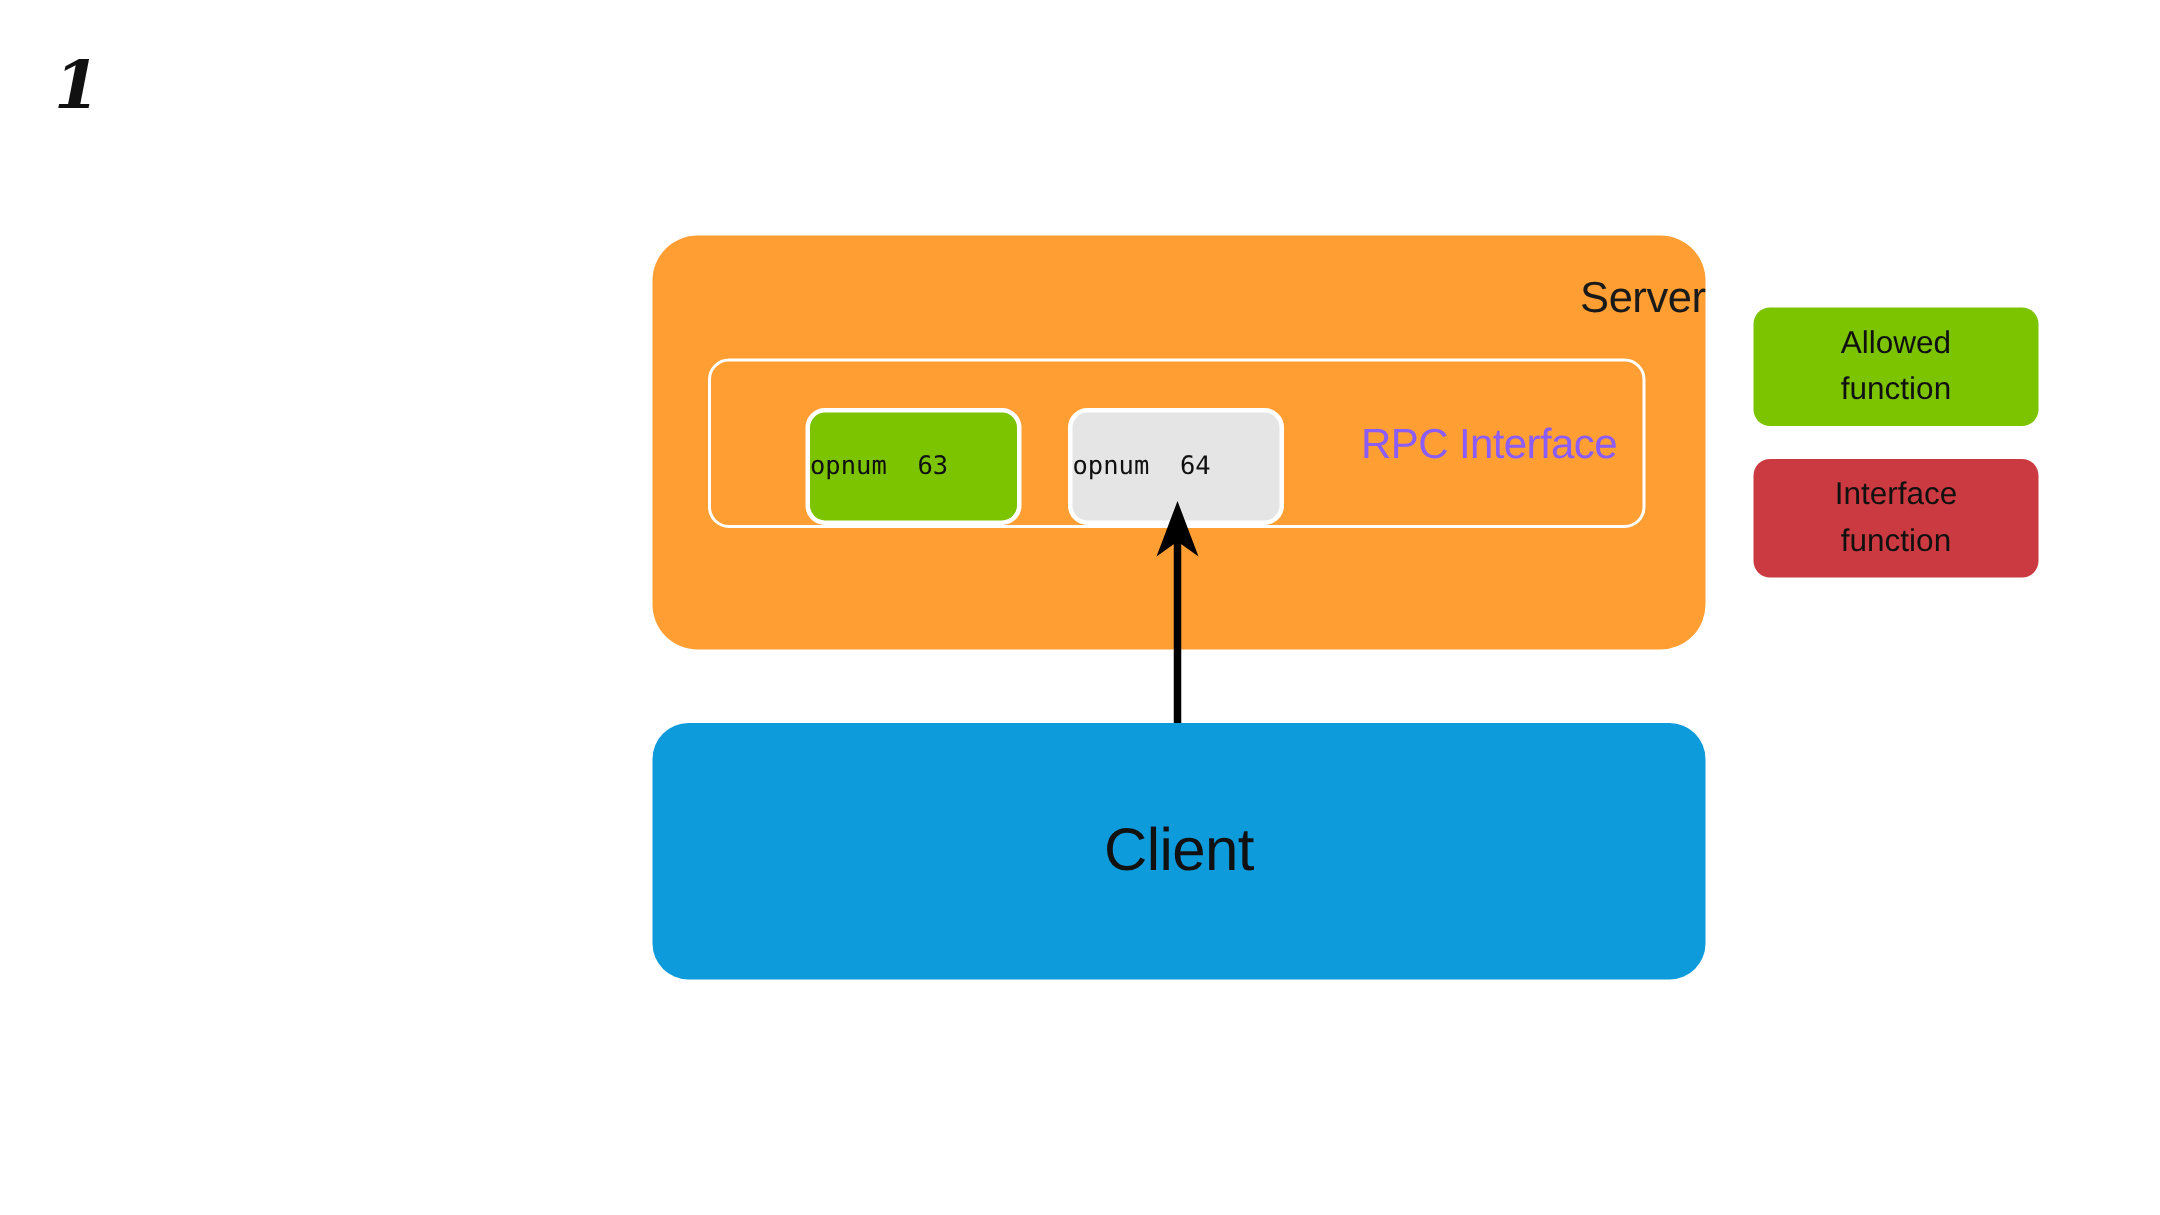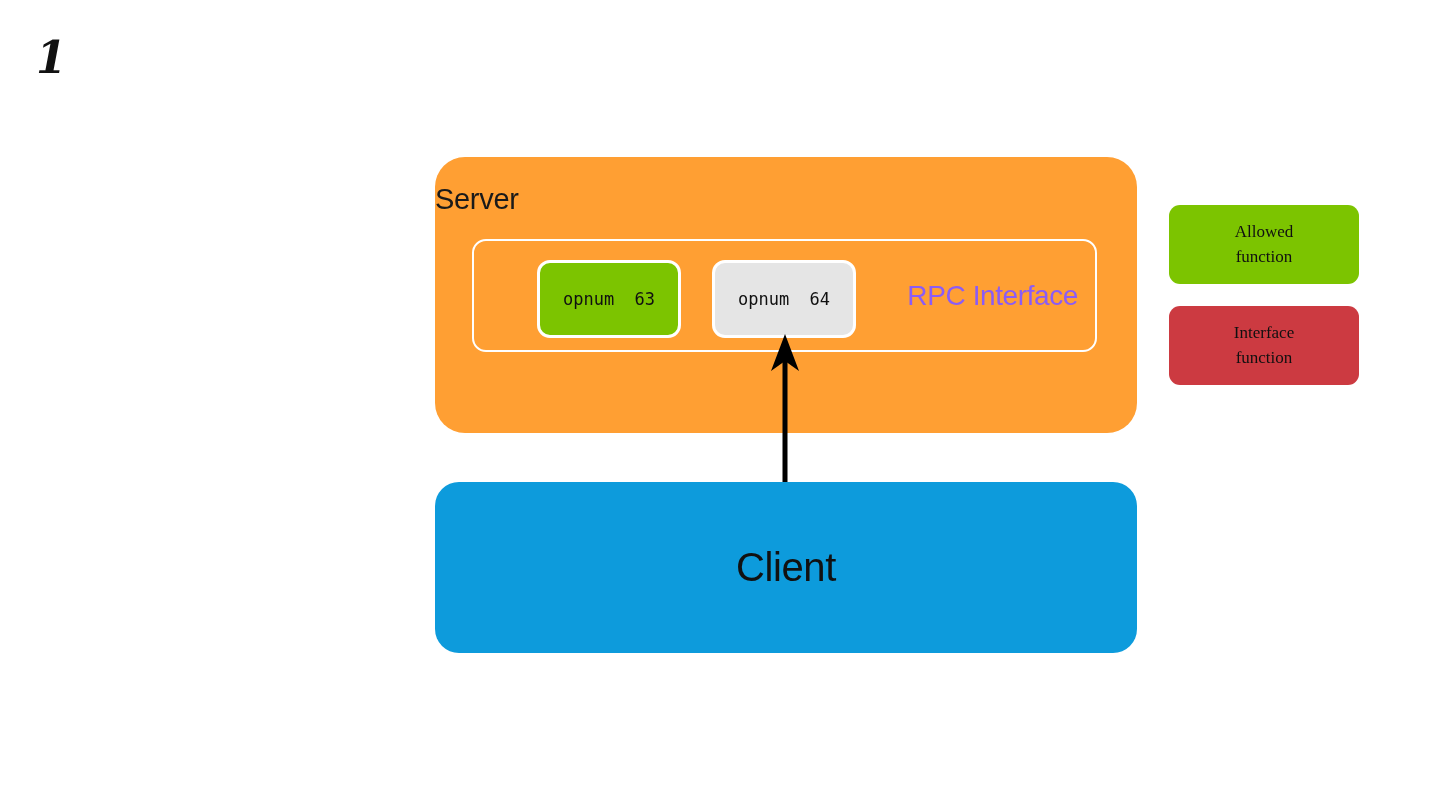--- a/index.html
+++ b/index.html
@@ -38,21 +38,21 @@
     width: 702px;
     height: 276px;
     background: #ff9f33;
     border-radius: 30px;
   }
   .server-title {
     position: absolute;
     left: 0;
     right: 0;
     top: 26px;
-    text-align: left;
+    text-align: right;
     font-family: "Liberation Sans", sans-serif;
     font-size: 29px;
     font-weight: 400;
     color: #1a1a1a;
     letter-spacing: -0.3px;
   }
 
   
   .rpc-panel {
     position: absolute;
@@ -73,29 +73,29 @@
     font-size: 28px;
     font-weight: 400;
     color: #8b5cf6;
     letter-spacing: -0.4px;
     white-space: nowrap;
   }
 
   
   .opnum-box {
     position: absolute;
-    top: 260px;
+    top: 272px;
     width: 144px;
     height: 78px;
     border: 3px solid #ffffff;
     border-radius: 13px;
     box-sizing: border-box;
     display: flex;
     align-items: center;
-    justify-content: center;
+    justify-content: flex-start;
   }
   .opnum-box.allowed {
     left: 537px;
     background: #7cc400;
   }
   .opnum-box.restricted {
     left: 712px;
     background: #e5e5e5;
   }
   .opnum-label {
@@ -155,22 +155,22 @@
     box-sizing: border-box;
   }
   .legend-item.allowed {
     background: #7cc400;
     margin-bottom: 22px;
   }
   .legend-item.restricted {
     background: #cc3a41;
   }
   .legend-text {
-    font-family: Liberation Serif, serif;
-    font-size: 17px;
+    font-family: Liberation Sans, sans-serif;
+    font-size: 21px;
     line-height: 1.45;
     color: #101010;
     white-space: pre-line;
   }
 </style>
 </head>
 <body>
 
 <div class="slide-number">1</div>
 

